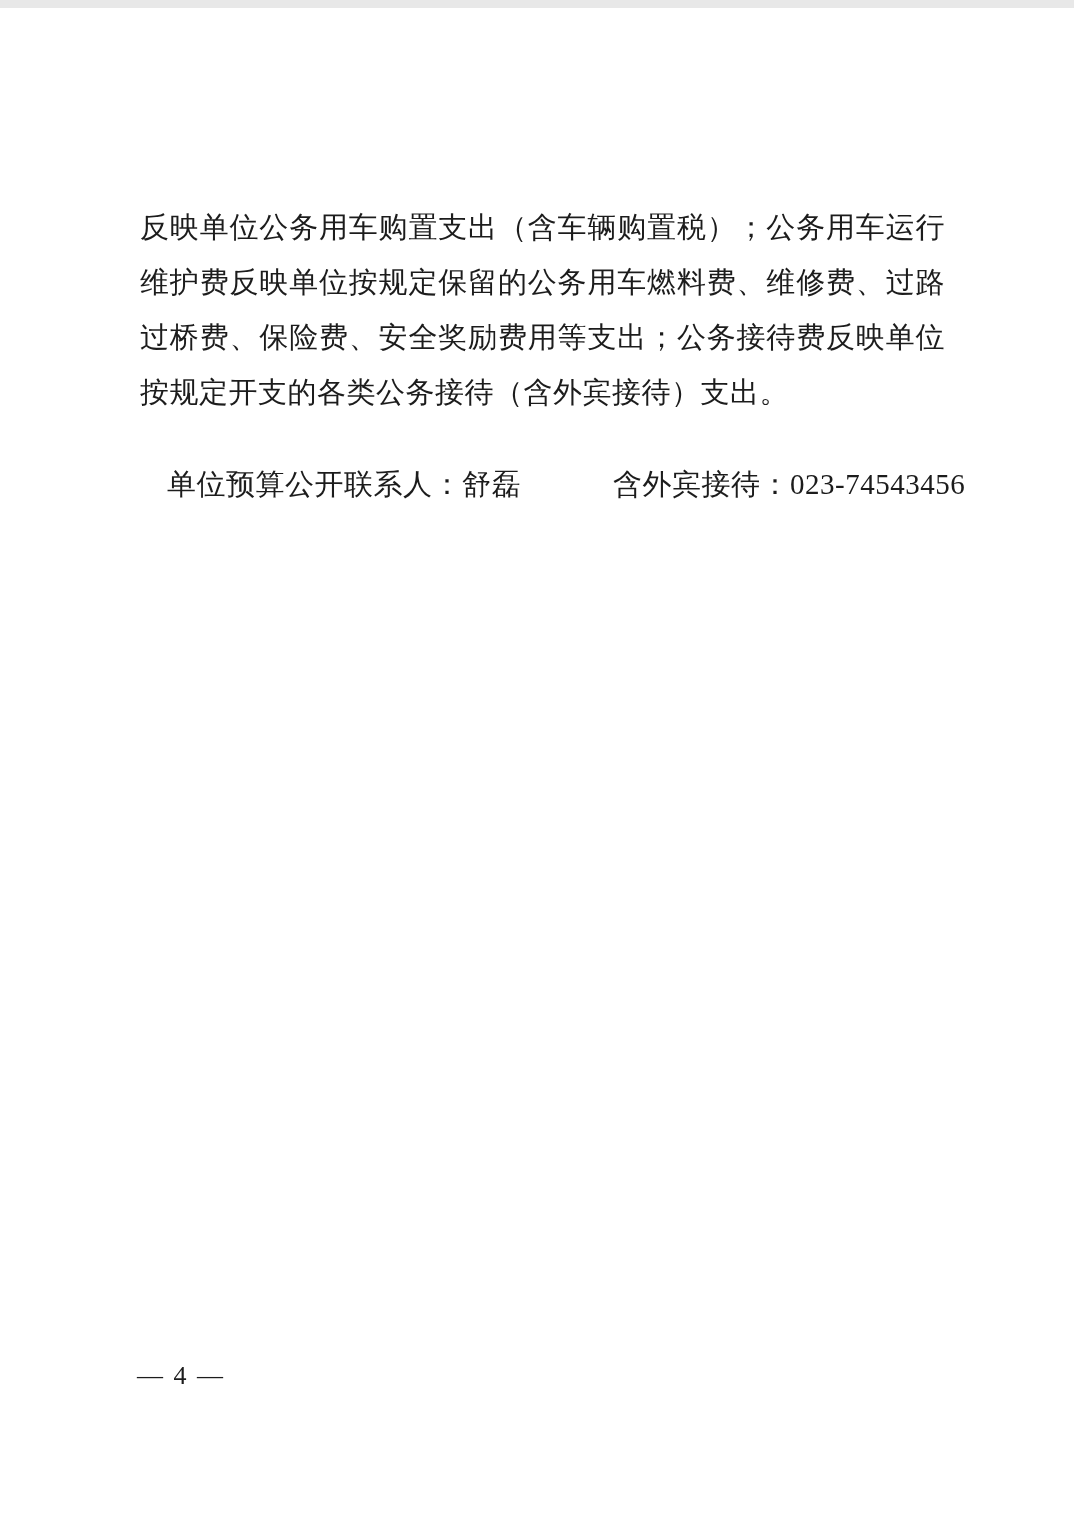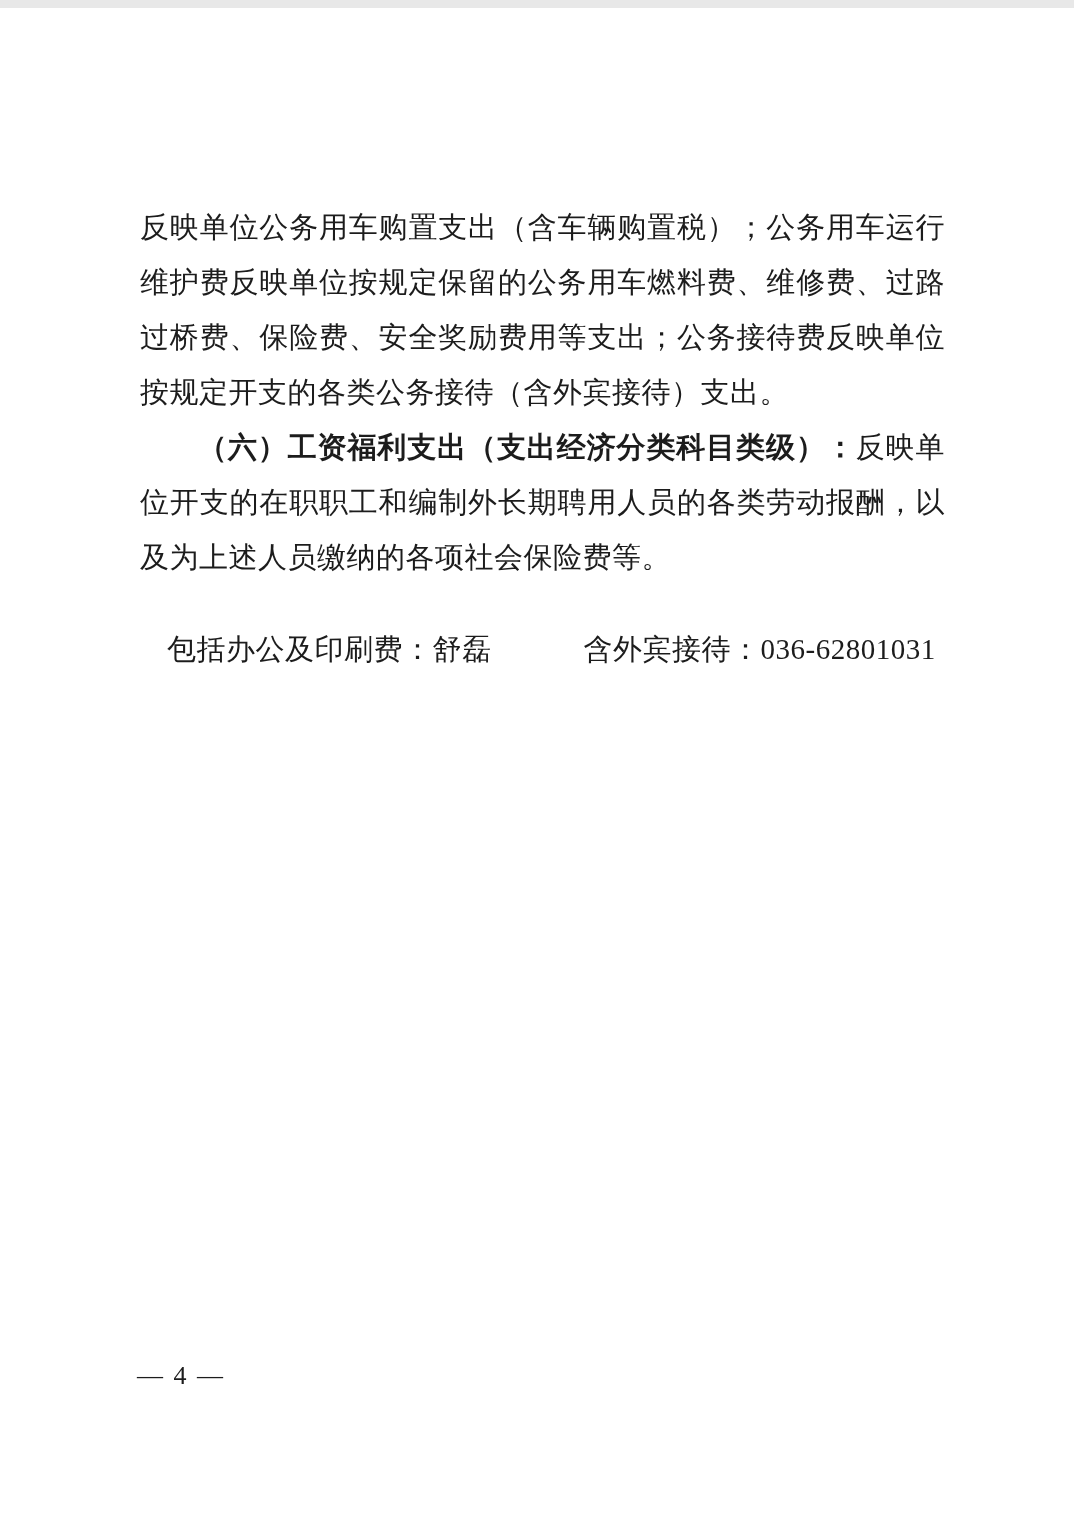--- a/index.html
+++ b/index.html
@@ -52,25 +52,22 @@
 <body>
 
 <div class="page">
   <div class="content">
 
     <p class="para">
       <span>反映单位公务用车购置支出（含车辆购置税）；公务用车运行维护费反映单位按规定保留的公务用车燃料费、维修费、过路过桥费、保险费、安全奖励费用等支出；公务接待费反映单位按规定开支的各类公务接待（含外宾接待）支出。</span>
     </p>
 
 
-    <p class="para indent">
-      <span class="head">（六）工资福利支出（支出经济分类科目类级）：</span><span>反映单位开支的在职职工和编制外长期聘用人员的各类劳动报酬，以及为上述人员缴纳的各项社会保险费等。</span>
-    </p>
 
 
     <p class="contact-line">
-      <span>包括办公及印刷费：</span><span>舒磊</span><span class="contact-gap"></span><span>含外宾接待：</span><span>036-62801031</span>
+      <span>单位预算公开联系人：</span><span>舒磊</span><span class="contact-gap"></span><span>含外宾接待：</span><span>023-74543456</span>
     </p>
 
   </div>
 
   <div class="page-number">— 4 —</div>
 </div>
 
 </body></html>

